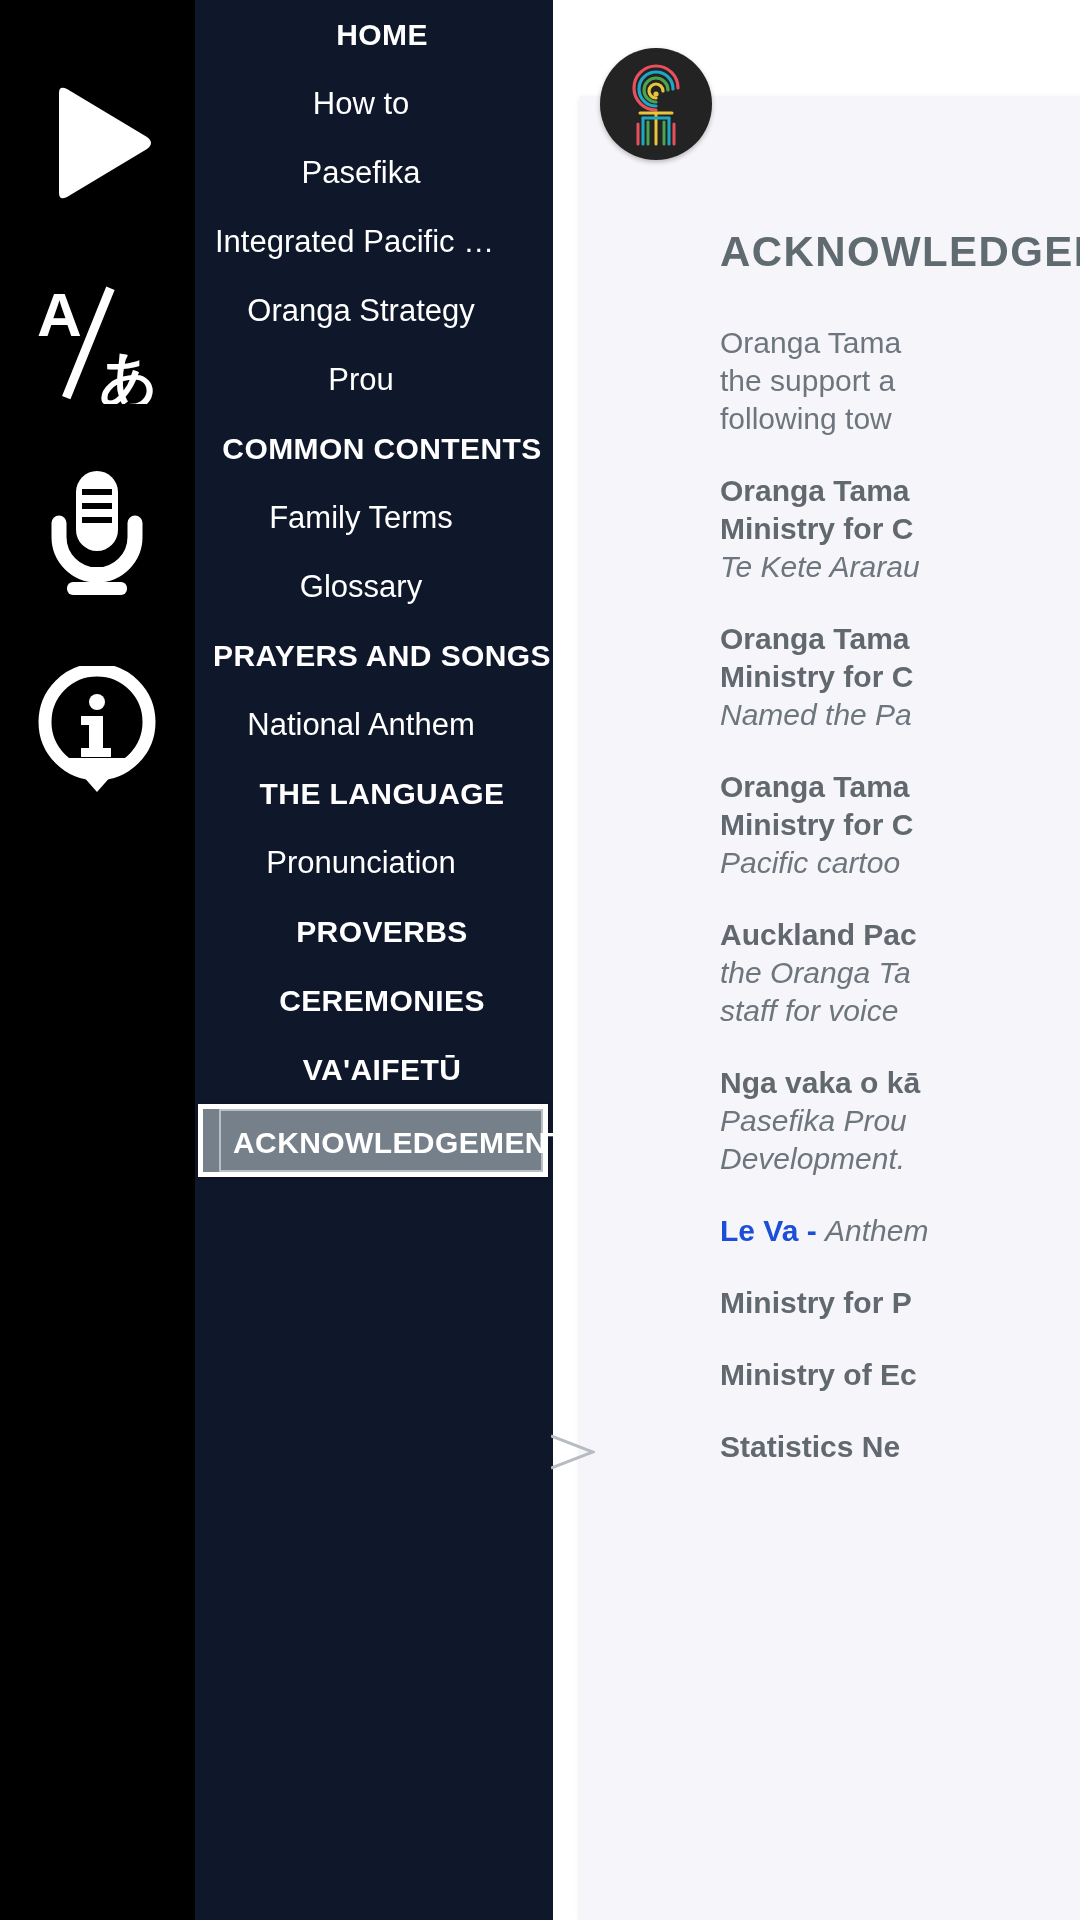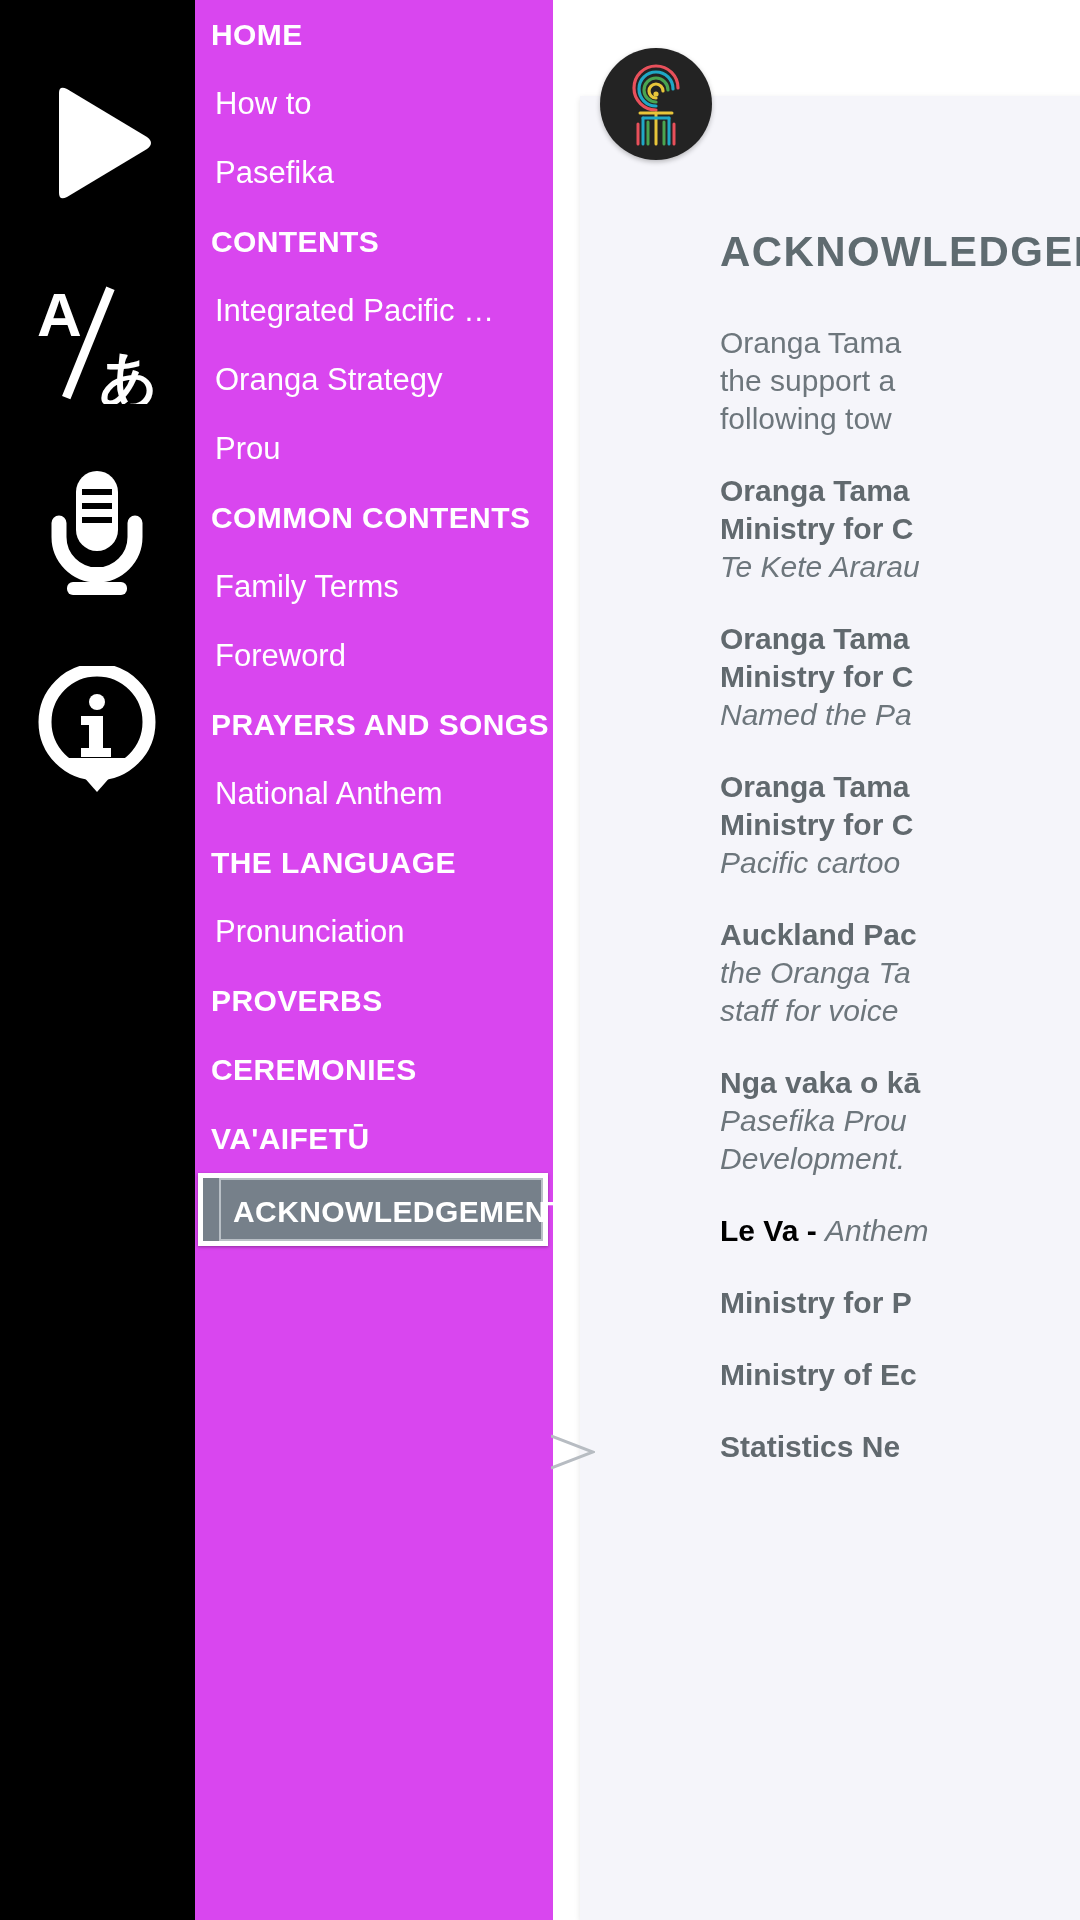--- a/index.html
+++ b/index.html
@@ -40,23 +40,24 @@
   #icon-lang    { top: 275px; }
   #icon-mic     { top: 468px; }
   #icon-info    { top: 665px; }
 
   
   #sidebar {
     position: absolute;
     left: 195px; top: 0;
     width: 358px;
     height: 1920px;
-    background: #d946ef;
+    background: #0f172a;
     z-index: 4;
     overflow: hidden;
+    text-align: center;
   }
   .nav-section {
     color: #ffffff;
     font-weight: bold;
     font-size: 30px;
     letter-spacing: 0.4px;
     padding: 0 0 0 16px;
     height: 69px;
     line-height: 69px;
     white-space: nowrap;
@@ -158,21 +159,21 @@
     color: #61696e;
     white-space: nowrap;
     display: block;
   }
   .doc-entry .i {
     font-style: italic;
     color: #6d767c;
     white-space: nowrap;
     display: block;
   }
-  .doc-entry .inline-b { font-weight: bold; color: #000000; }
+  .doc-entry .inline-b { font-weight: bold; color: #1d4ed8; }
   .doc-entry .inline-i { font-style: italic; }
   .doc-entry .oneline { white-space: nowrap; display: block; }
 </style>
 </head>
 <body>
 
 <div id="icon-rail">
 
   <div class="rail-icon" id="icon-play">
     <svg width="128" height="128" viewBox="0 0 128 128">
@@ -212,28 +213,27 @@
   </div>
 
 </div>
 
 <div id="sidebar">
 
   <div class="nav-section">HOME</div>
   <div class="nav-item">How to</div>
   <div class="nav-item">Pasefika</div>
 
-  <div class="nav-section">CONTENTS</div>
   <div class="nav-item">Integrated Pacific Cu…</div>
   <div class="nav-item">Oranga Strategy</div>
   <div class="nav-item">Prou</div>
 
   <div class="nav-section">COMMON CONTENTS</div>
   <div class="nav-item">Family Terms</div>
-  <div class="nav-item">Foreword</div>
+  <div class="nav-item">Glossary</div>
 
   <div class="nav-section">PRAYERS AND SONGS</div>
   <div class="nav-item">National Anthem</div>
 
   <div class="nav-section">THE LANGUAGE</div>
   <div class="nav-item">Pronunciation</div>
 
   <div class="nav-section">PROVERBS</div>
   <div class="nav-section">CEREMONIES</div>
   <div class="nav-section">VA'AIFETŪ</div>

